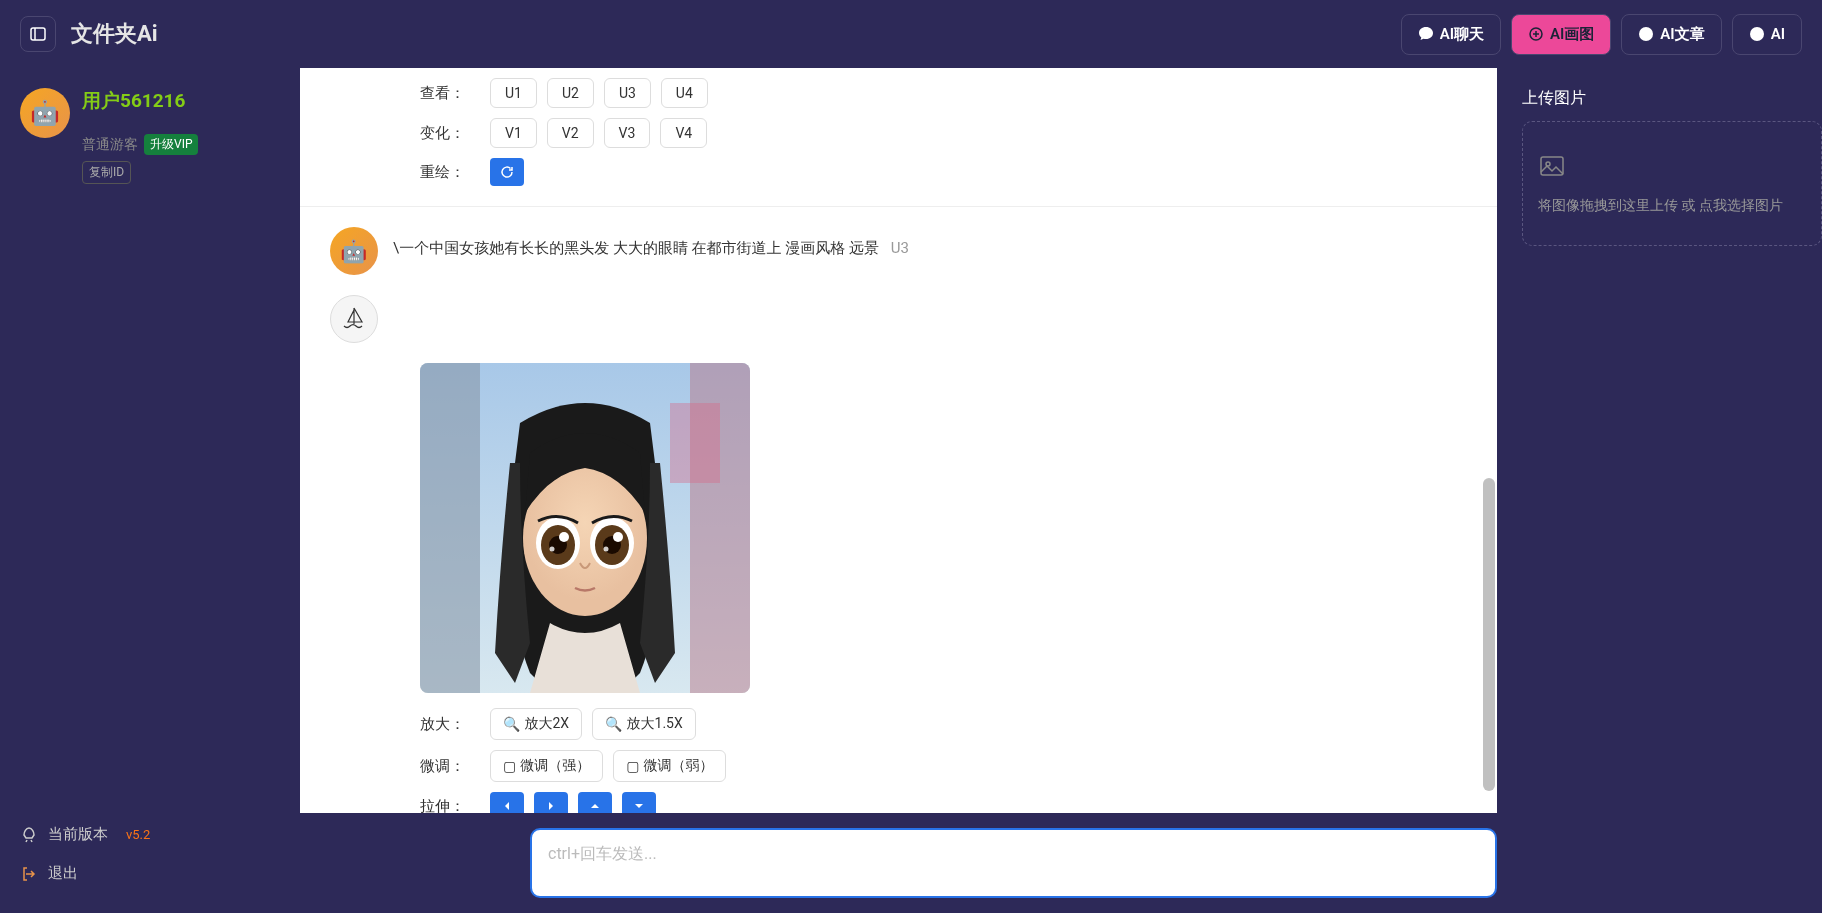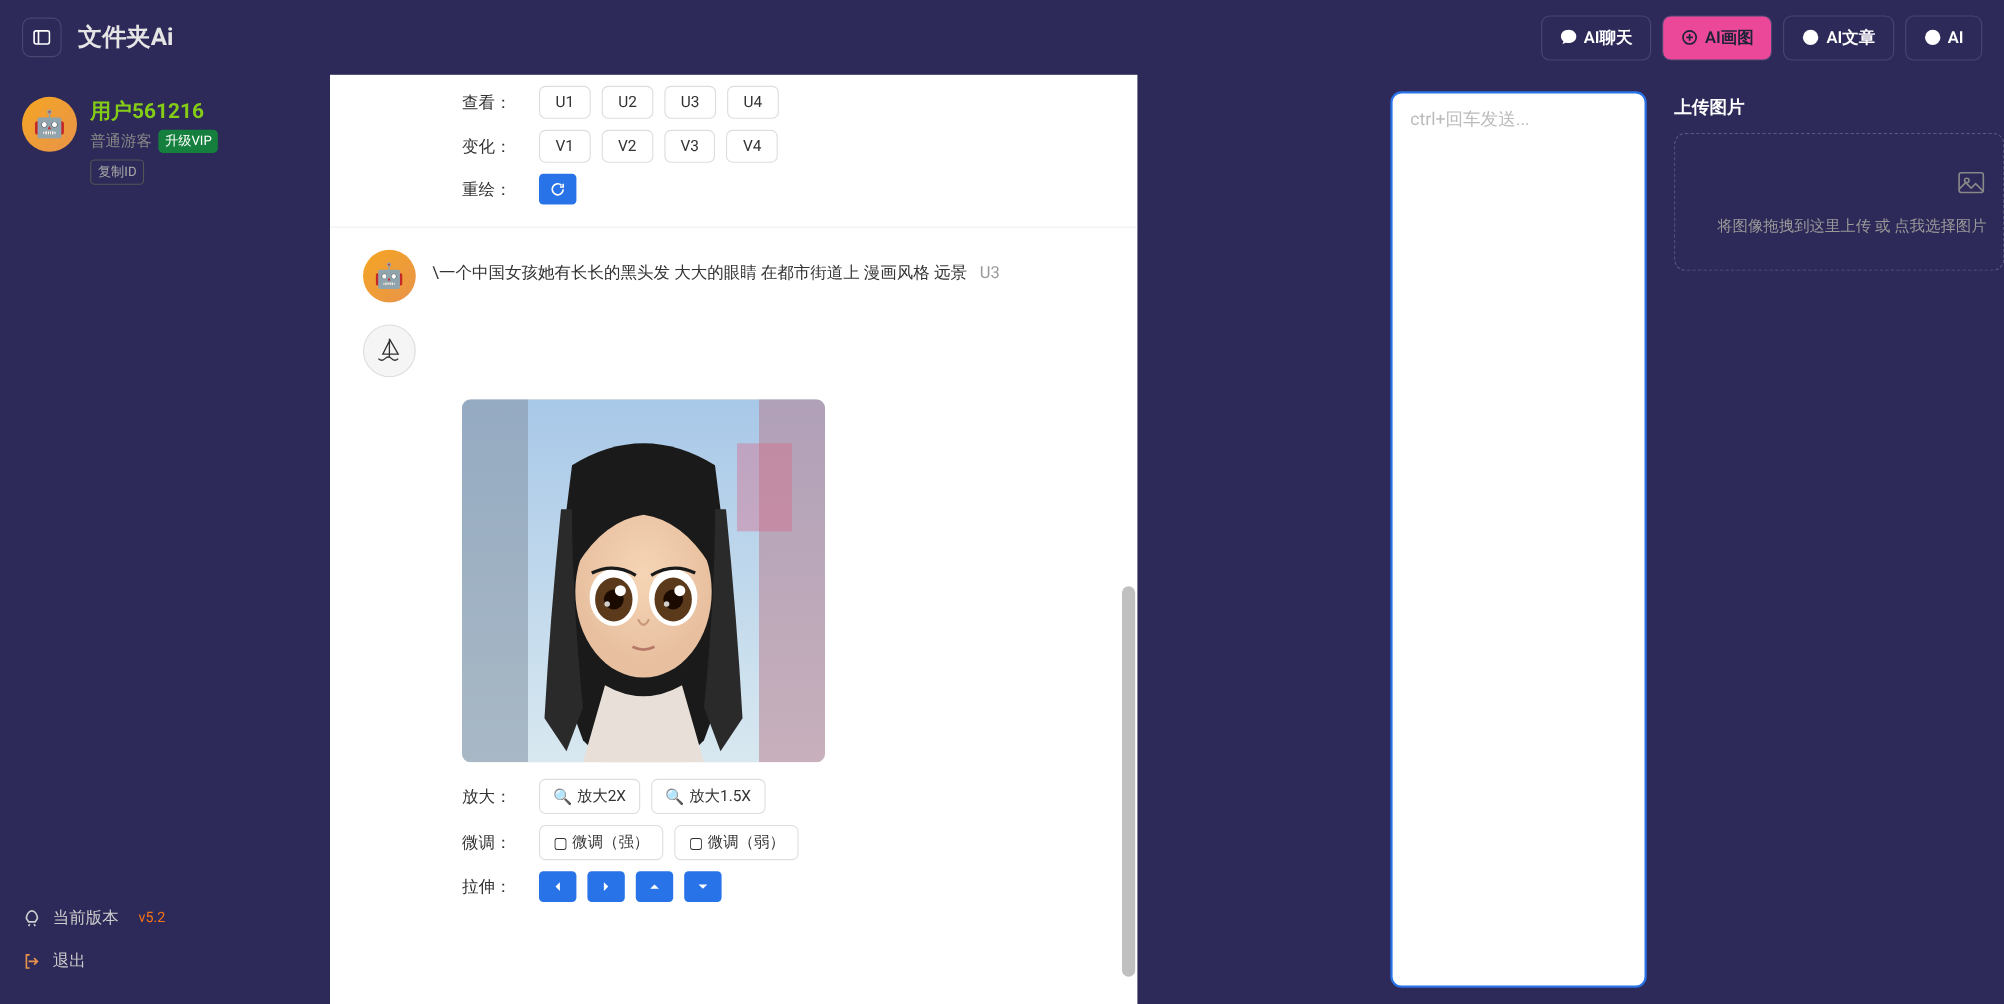--- a/index.html
+++ b/index.html
@@ -8,50 +8,50 @@
 .header-left{display:flex;align-items:center;gap:15px}
 .sidebar-toggle{width:36px;height:36px;border:1px solid #4a4670;border-radius:8px;display:flex;align-items:center;justify-content:center;cursor:pointer}
 .logo{color:#e5e5e5;font-size:22px;font-weight:700}
 .header-nav{display:flex;gap:10px}
 .nav-btn{padding:10px 16px;border-radius:8px;border:1px solid #4a4670;background:transparent;color:#fff;font-size:15px;font-weight:600;cursor:pointer;display:flex;align-items:center;gap:6px}
 .nav-btn.active{background:#ec4899;color:#1b2337}
 .sidebar{position:absolute;left:0;top:68px;width:300px;bottom:0;padding:20px;display:flex;flex-direction:column}
 .user-info{display:flex;gap:12px;align-items:flex-start}
 .avatar{width:50px;height:50px;border-radius:50%;background:linear-gradient(135deg,#f5a623,#e8934a);display:flex;align-items:center;justify-content:center;font-size:24px;flex-shrink:0}
 .user-name{font-size:19px;font-weight:700;color:#84cc16}
-.user-role{color:#888;font-size:14px;margin-top:4px;display:flex;align-items:center;gap:6px}
+.user-role{color:#888;font-size:14px;margin-top:20px;display:flex;align-items:center;gap:6px}
 .vip-badge{background:#15803d;color:#fff;padding:2px 6px;border-radius:4px;font-size:12px}
 .copy-id{border:1px solid #555;color:#aaa;font-size:12px;padding:2px 6px;border-radius:4px;margin-top:6px;display:inline-block;cursor:pointer}
 .sidebar-bottom{margin-top:auto}
 .sidebar-item{display:flex;align-items:center;gap:10px;color:#ccc;font-size:15px;padding:10px 0;cursor:pointer}
 .version{color:#f97316;font-size:13px;margin-left:8px}
 .main{position:absolute;left:300px;top:68px;right:0;bottom:0;display:flex}
-.chat-area{flex:1;display:flex;flex-direction:row;padding-right:15px}
+.chat-area{flex:1;display:flex;flex-direction:column;padding-right:15px}
 .chat-scroll{flex:1;background:#fff;color:#333;overflow-y:auto;position:relative}
 .chat-content{padding:10px 30px 20px 30px}
 .control-row{display:flex;align-items:center;gap:10px;margin-bottom:10px;margin-left:90px}
 .row-label{width:60px;font-size:15px;color:#333}
 .btn-opt{background:#fff;border:1px solid #ddd;padding:6px 14px;border-radius:6px;font-size:14px;cursor:pointer;color:#333}
 .btn-icon{width:34px;height:28px;background:#2873e8;border:none;border-radius:4px;cursor:pointer;display:flex;align-items:center;justify-content:center;color:#fff}
 .divider{height:1px;background:#eee;margin:20px -30px}
 .msg-row{display:flex;gap:15px;align-items:flex-start;margin-bottom:20px}
 .msg-avatar{width:48px;height:48px;border-radius:50%;flex-shrink:0;display:flex;align-items:center;justify-content:center}
 .avatar-bot{background:linear-gradient(135deg,#f5a623,#e8934a);font-size:22px}
 .avatar-sail{background:#f5f5f5;border:1px solid #ddd}
 .msg-text{font-size:15px;color:#333;padding-top:12px}
 .msg-text .tag{color:#999;margin-left:8px}
 .gen-image{width:330px;height:330px;border-radius:8px;margin-left:90px;margin-bottom:15px;background:#ddd;position:relative;overflow:hidden}
 .btn-zoom{background:#fff;border:1px solid #ddd;padding:6px 12px;border-radius:6px;font-size:14px;cursor:pointer;color:#333;display:flex;align-items:center;gap:4px}
 .input-area{padding:15px 0 15px 230px;display:flex;gap:15px}
 .prompt-input{flex:1;border:2px solid #2873e8;border-radius:10px;padding:14px 16px;font-size:16px;color:#a21caf;background:#fff;min-height:56px;resize:none}
 .prompt-input::placeholder{color:#bbb}
 .send-btn{background:#2d2958;border:1px solid #4a4670;padding:0 34px;border-radius:10px;color:#fff;font-size:17px;font-weight:600;cursor:pointer}
 .right-panel{width:310px;padding:20px 0 0 10px}
-.panel-title{font-size:16px;font-weight:700;margin-bottom:12px}
-.upload-box{border:1px dashed #5a5680;border-radius:10px;padding:30px 15px;text-align:right;cursor:pointer}
+.panel-title{font-size:16px;font-weight:400;margin-bottom:12px}
+.upload-box{border:1px dashed #5a5680;border-radius:10px;padding:30px 15px;text-align:left;cursor:pointer}
 .upload-icon{font-size:28px;color:#888;margin-bottom:10px}
 .upload-text{color:#999;font-size:14px}
 .scrollbar{position:absolute;right:2px;top:0;bottom:0;width:12px}
 .scroll-thumb{position:absolute;right:0;width:12px;background:#c0c0c0;border-radius:6px;top:55%;height:42%}
 .girl-svg{width:100%;height:100%}
 </style>
 </head>
 <body>
 
 <div class="header">

